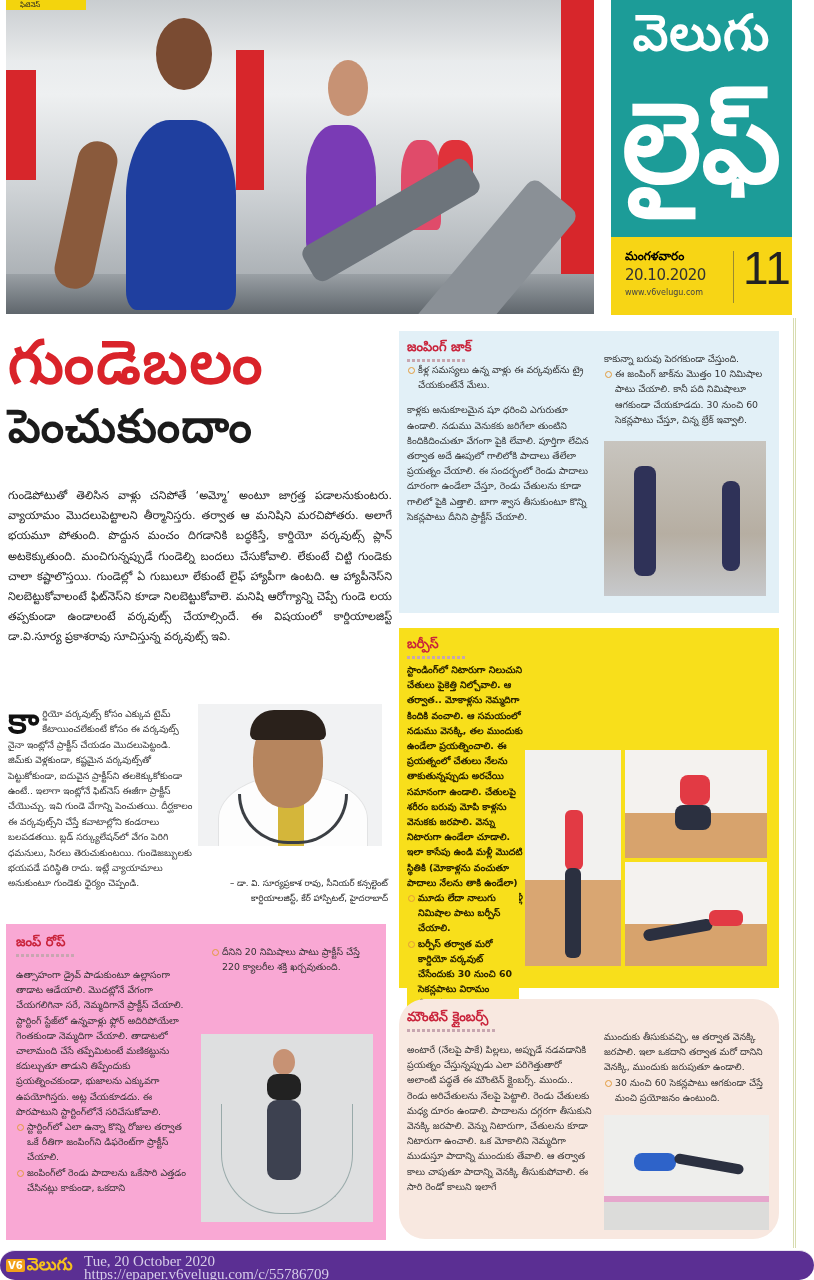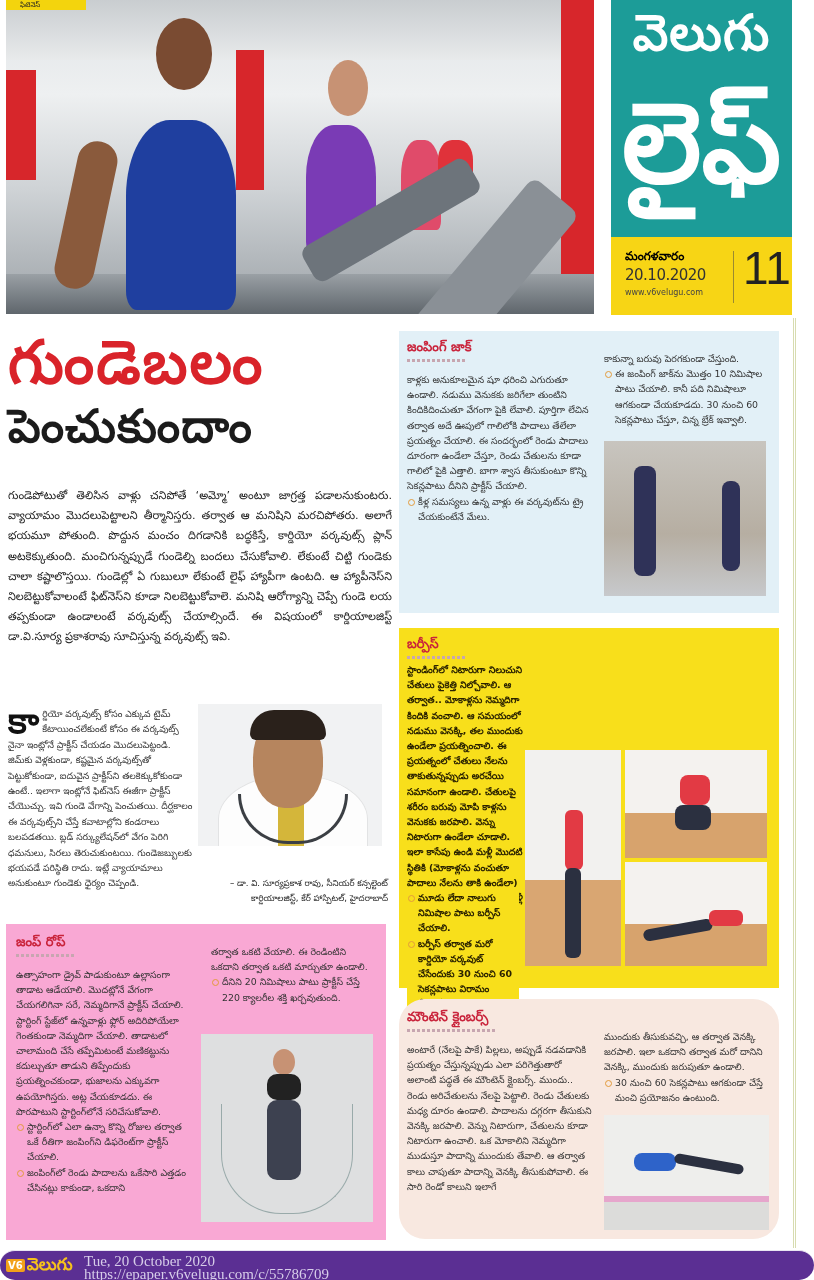--- a/index.html
+++ b/index.html
@@ -181,22 +181,22 @@
 </div>
 <div class="doc-caption">
   <div>– డా. వి. సూర్యప్రకాశ రావు, సీనియర్ కన్సల్టెంట్</div>
   <div>కార్డియాలజిస్ట్, కేర్ హాస్పిటల్, హైదరాబాద్</div>
 </div>
 
 <div class="box jumping-jack">
   <div style="position:absolute;left:8px;top:8px;width:186px;">
     <div class="box-title">జంపింగ్ జాక్</div>
     <div class="box-underline"></div>
+    <div class="body-text bullet">కీళ్ల సమస్యలు ఉన్న వాళ్లు ఈ వర్కవుట్‌ను ట్రై చేయకుంటేనే మేలు.</div>
     <div class="body-text" style="margin-top:10px;">కాళ్లకు అనుకూలమైన షూ ధరించి ఎగురుతూ ఉండాలి. నడుము వెనుకకు జరిగేలా తుంటిని కిందికిదించుతూ వేగంగా పైకి లేవాలి. పూర్తిగా లేచిన తర్వాత అదే ఊపులో గాలిలోకి పాదాలు తేలేలా ప్రయత్నం చేయాలి. ఈ సందర్భంలో రెండు పాదాలు దూరంగా ఉండేలా చేస్తూ, రెండు చేతులను కూడా గాలిలో పైకి ఎత్తాలి. బాగా శ్వాస తీసుకుంటూ కొన్ని సెకన్లపాటు దీనిని ప్రాక్టీస్ చేయాలి.</div>
-    <div class="body-text bullet">కీళ్ల సమస్యలు ఉన్న వాళ్లు ఈ వర్కవుట్‌ను ట్రై చేయకుంటేనే మేలు.</div>
   </div>
   <div style="position:absolute;left:205px;top:20px;width:165px;">
     <div class="body-text">కాకున్నా బరువు పెరగకుండా చేస్తుంది.</div>
     <div class="body-text bullet">ఈ జంపింగ్ జాక్‌ను మొత్తం 10 నిమిషాల పాటు చేయాలి. కానీ పది నిమిషాలూ ఆగకుండా చేయకూడదు. 30 నుంచి 60 సెకన్లపాటు చేస్తూ, చిన్న బ్రేక్ ఇవ్వాలి.</div>
   </div>
   <div class="photo jj-photo">
     <div class="fig" style="left:30px;top:25px;width:22px;height:110px;"></div>
     <div class="fig" style="left:118px;top:40px;width:18px;height:90px;"></div>
   </div>
 </div>
@@ -229,21 +229,20 @@
 
 <div class="box jump-rope">
   <div style="position:absolute;left:10px;top:10px;width:176px;">
     <div class="box-title">జంప్ రోప్</div>
     <div class="box-underline"></div>
     <div class="body-text" style="margin-top:10px;">ఉత్సాహంగా డ్రైవ్ పాడుకుంటూ ఉల్లాసంగా తాడాట ఆడేయాలి. మొదట్లోనే వేగంగా చేయగలిగినా సరే, నెమ్మదిగానే ప్రాక్టీస్ చేయాలి. స్టార్టింగ్ స్టేజ్‌లో ఉన్నవాళ్లు ఫ్లోర్ అదిరిపోయేలా గెంతకుండా నెమ్మదిగా చేయాలి. తాడాటలో చాలామంది చేసే తప్పేమిటంటే మణికట్టును కదుల్చుతూ తాడుని తిప్పేందుకు ప్రయత్నించకుండా, భుజాలను ఎక్కువగా ఉపయోగిస్తరు. అట్ల చేయకూడదు. ఈ పొరపాటుని స్టార్టింగ్‌లోనే సరిచేసుకోవాలి.</div>
     <div class="body-text bullet">స్టార్టింగ్‌లో ఎలా ఉన్నా కొన్ని రోజుల తర్వాత ఒకే రీతిగా జంపింగ్‌ని డిఫరెంట్‌గా ప్రాక్టీస్ చేయాలి.</div>
     <div class="body-text bullet">జంపింగ్‌లో రెండు పాదాలను ఒకేసారి ఎత్తడం చేసినట్లు కాకుండా, ఒకదాని</div>
   </div>
   <div style="position:absolute;left:205px;top:20px;width:165px;">
-    <div class="body-text">తర్వాత ఒకటి వేయాలి. ఈ రెండింటిని ఒకదాని తర్వాత ఒకటి మార్చుతూ ఉండాలి.</div>
     <div class="body-text bullet">దీనిని 20 నిమిషాలు పాటు ప్రాక్టీస్ చేస్తే 220 క్యాలరీల శక్తి ఖర్చవుతుంది.</div>
   </div>
   <div class="photo rope-photo">
     <div class="fig" style="left:72px;top:15px;width:22px;height:26px;border-radius:50%;background:#c79274;"></div>
     <div class="fig" style="left:66px;top:40px;width:34px;height:26px;background:#222;"></div>
     <div class="fig" style="left:66px;top:66px;width:34px;height:80px;background:#3d4150;"></div>
     <div style="position:absolute;left:20px;top:70px;width:132px;height:110px;border:1px solid #9aa;border-top:none;border-radius:0 0 60px 60px;"></div>
   </div>
 </div>
 

